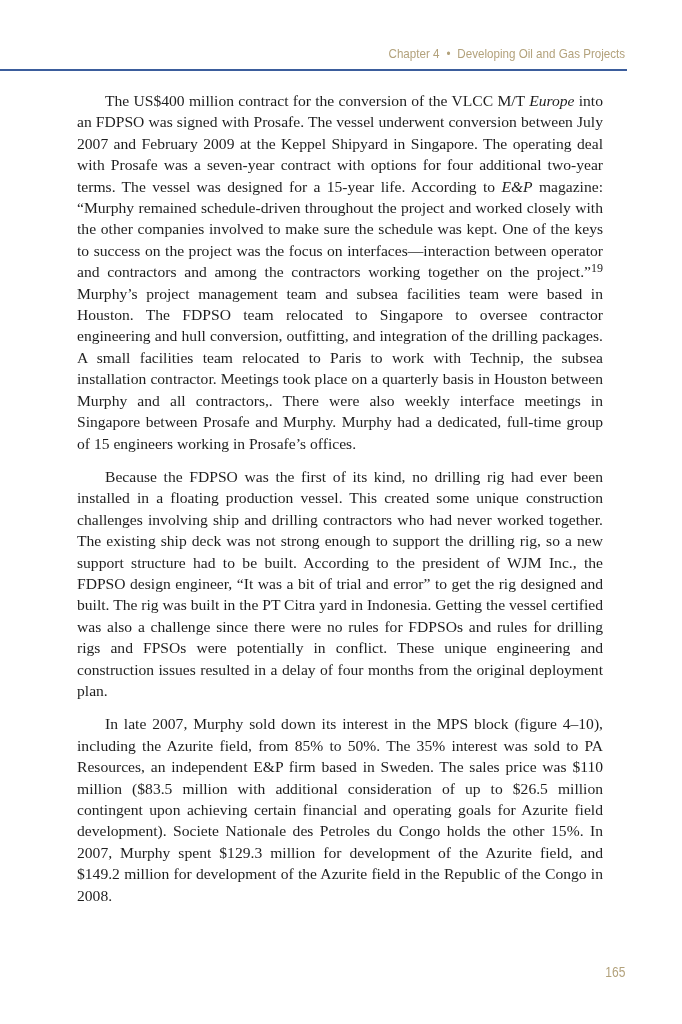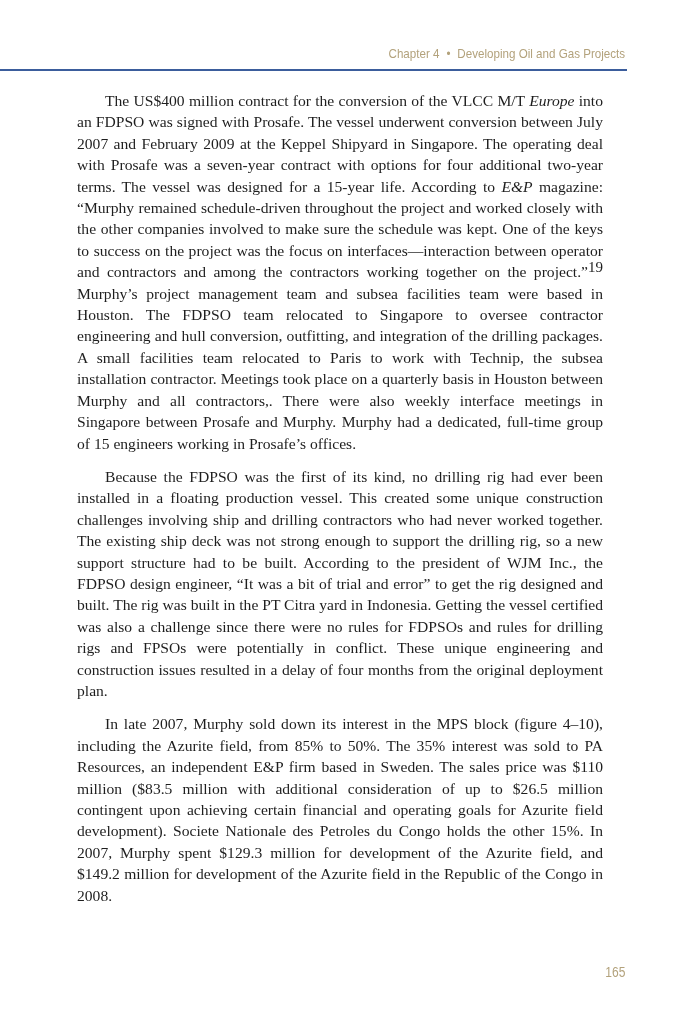--- a/index.html
+++ b/index.html
@@ -16,21 +16,21 @@
     .running-head .bullet { margin: 0 8px; }
     .rule {
       position: absolute; left: 0; top: 69px; width: 627px; height: 2px; background: #3b5d9c;
     }
     .body-text {
       position: absolute; left: 77px; top: 90px; width: 526px;
       font-size: 15.6px; line-height: 21.4px; text-align: justify; hyphens: manual;
     }
     .body-text p { margin: 0 0 12px 0; text-indent: 28px; }
     .body-text i { }
-    .body-text sup { font-size: 15px; line-height: 0; vertical-align: 5px; }
+    .body-text sup { font-size: 12px; line-height: 0; vertical-align: 5px; }
     .folio {
       position: absolute; top: 964px; right: 57px;
       font-family: "Liberation Sans", "DejaVu Sans", sans-serif;
       font-size: 14px; color: #b3a27c; transform: scaleX(0.86); transform-origin: right center;
     }
   </style>
 </head>
 <body>
 
 <div class="running-head">

